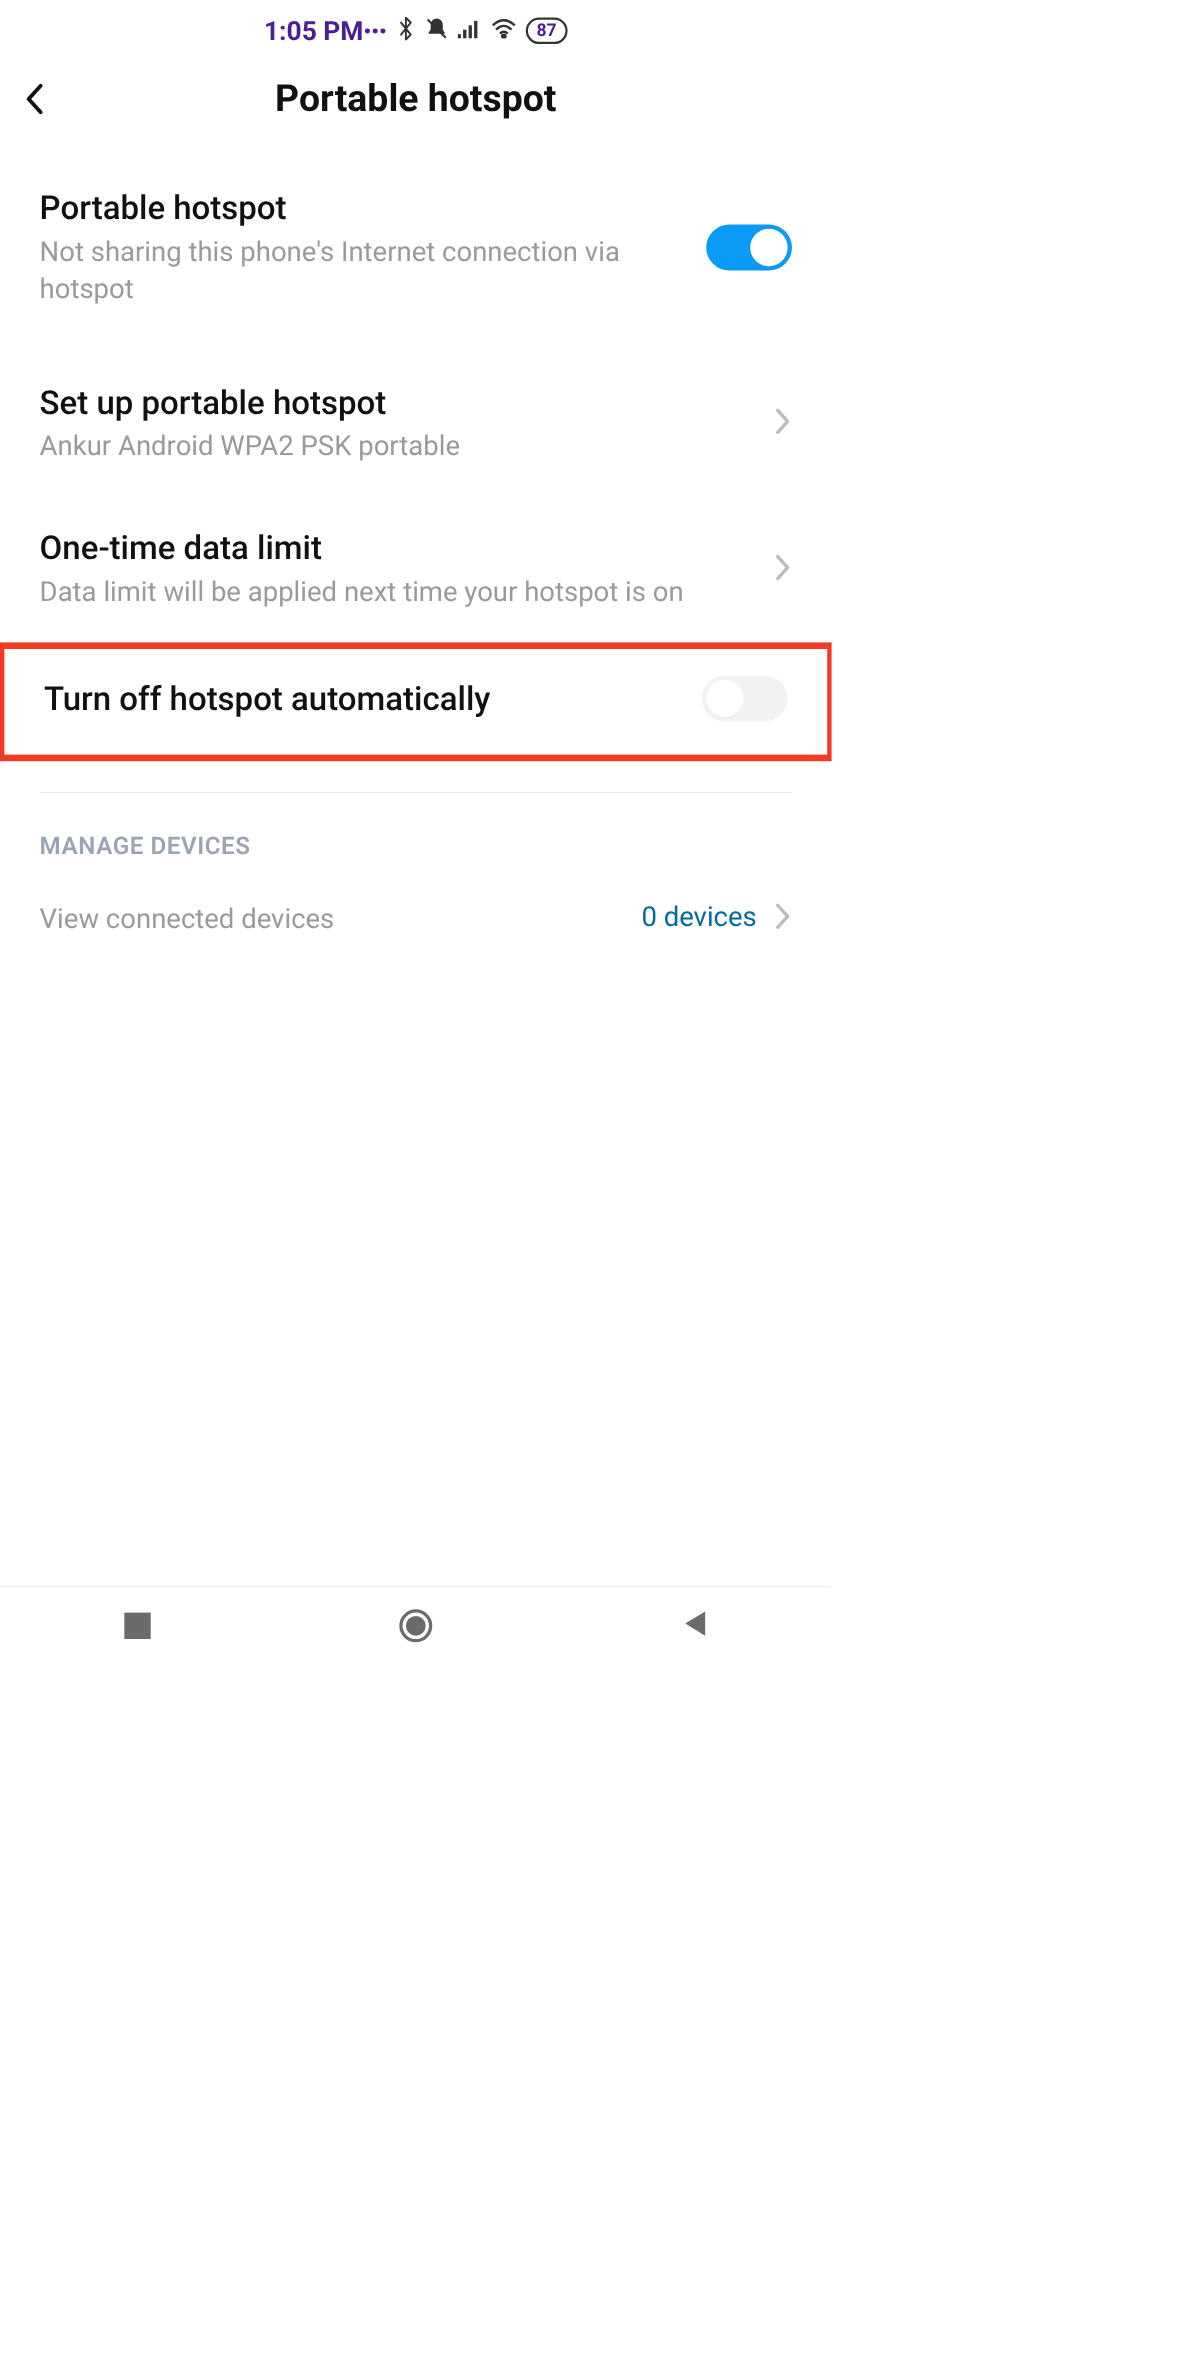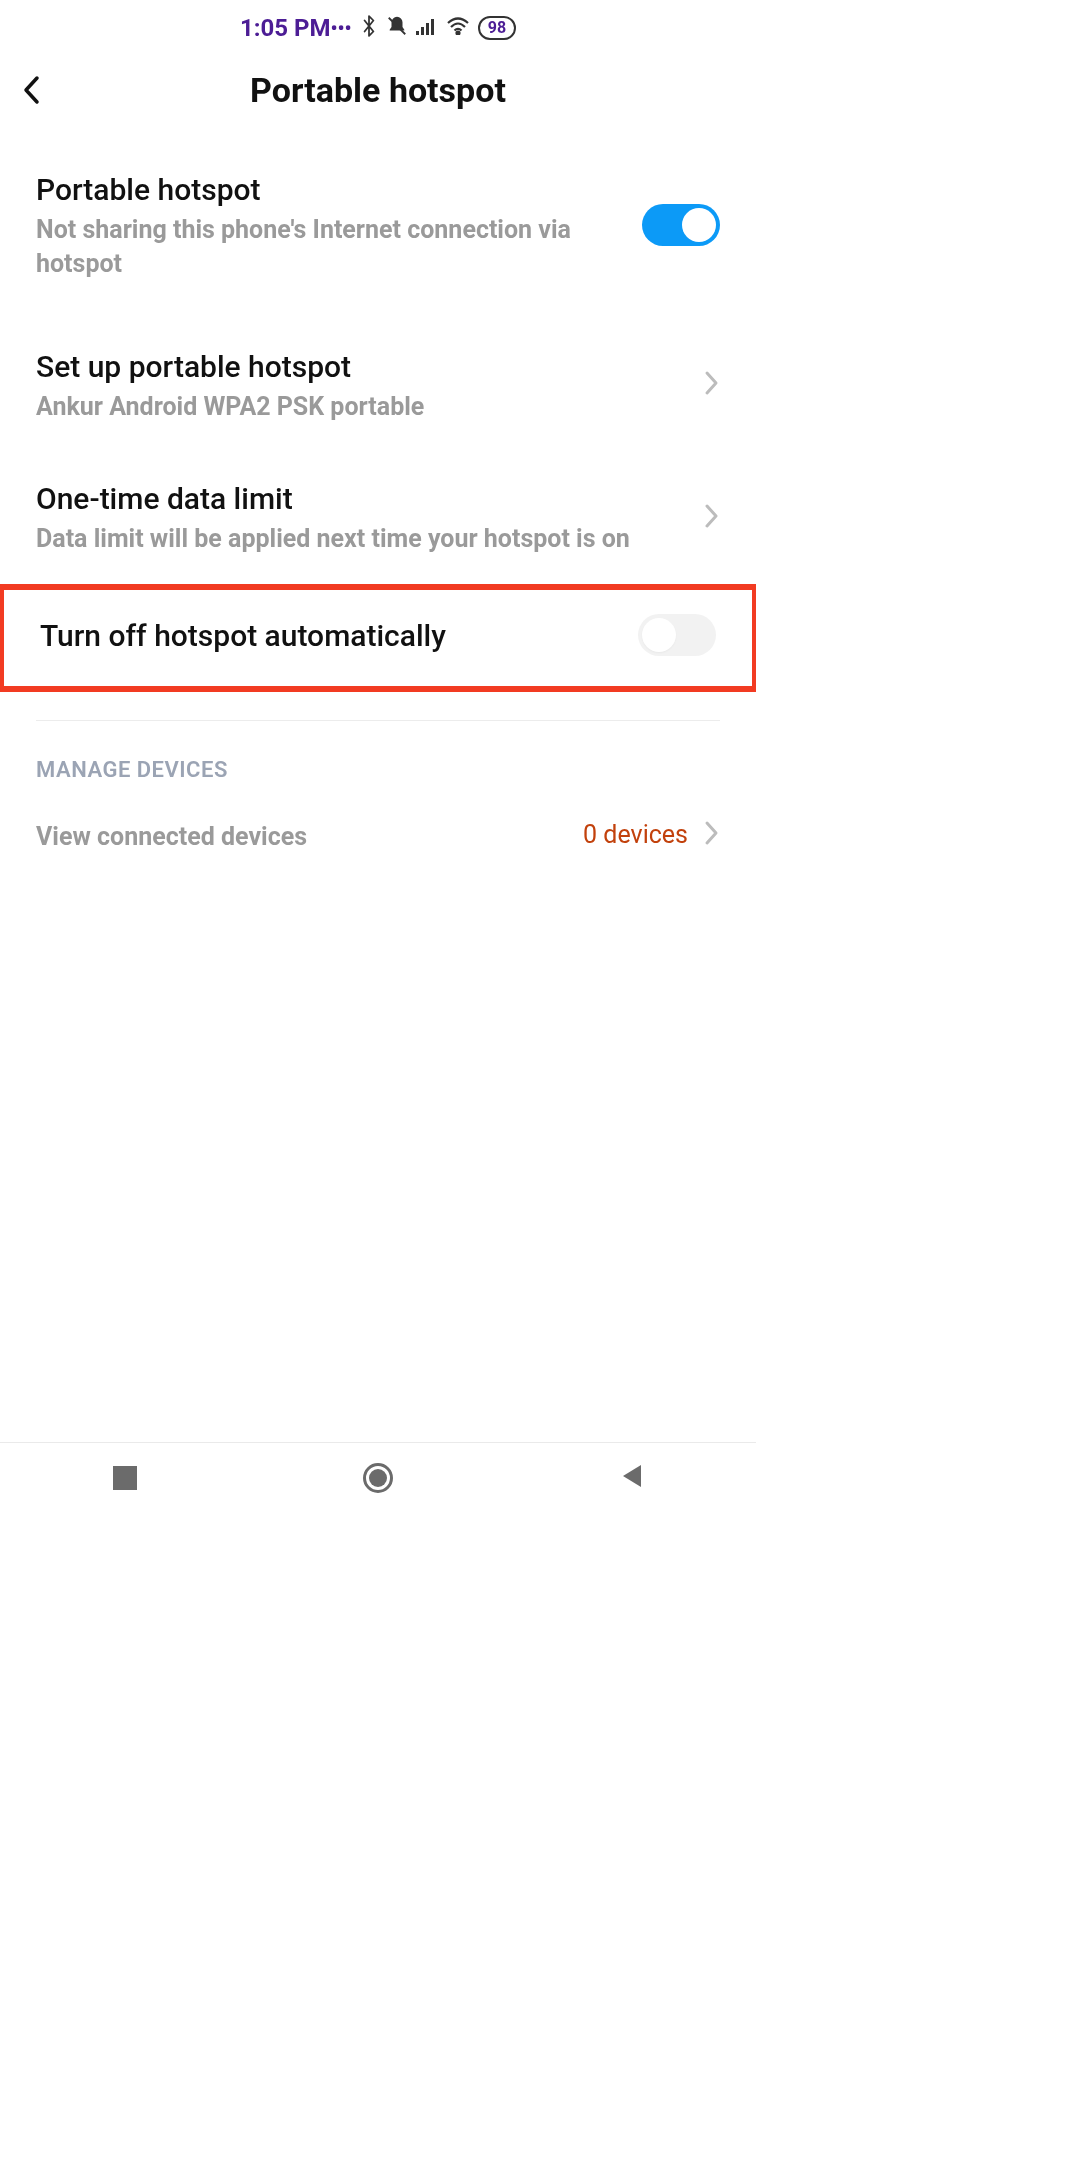--- a/index.html
+++ b/index.html
@@ -81,25 +81,24 @@
       font-size: 30px;
       font-weight: 500;
       color: #111;
       line-height: 1.3;
     }
     .row-sub {
       font-size: 25px;
       color: #9a9a9a;
       line-height: 1.35;
       margin-top: 4px;
-      font-weight: bold;
     }
     .row-value {
       font-size: 25px;
-      color: #c2410c;
+      color: #0369a1;
     }
     .toggle {
       width: 78px;
       height: 42px;
       border-radius: 21px;
       position: relative;
       flex-shrink: 0;
     }
     .toggle-on {
       background: #0c9af7;
@@ -211,21 +210,21 @@
         </svg>
     </span>
     <span>
       <svg width="24" height="18" viewBox="0 0 24 18" fill="none" stroke="#333" stroke-width="2.2">
           <path d="M2 6 Q12 -3 22 6"></path>
           <path d="M5 10 Q12 3 19 10"></path>
           <path d="M8.5 13.5 Q12 10 15.5 13.5"></path>
           <circle cx="12" cy="16" r="1.5" fill="#333"></circle>
         </svg>
     </span>
-    <span class="battery-pill">98</span>
+    <span class="battery-pill">87</span>
   </div>
 </div>
 
 <div class="header">
   <div class="back-btn">
     <svg width="24" height="30" viewBox="0 0 24 30" fill="none" stroke="#111" stroke-width="3.5" stroke-linecap="round" stroke-linejoin="round">
         <polyline points="17,3 6,15 17,27"></polyline>
       </svg>
   </div>
   <div class="page-title">Portable hotspot</div>

